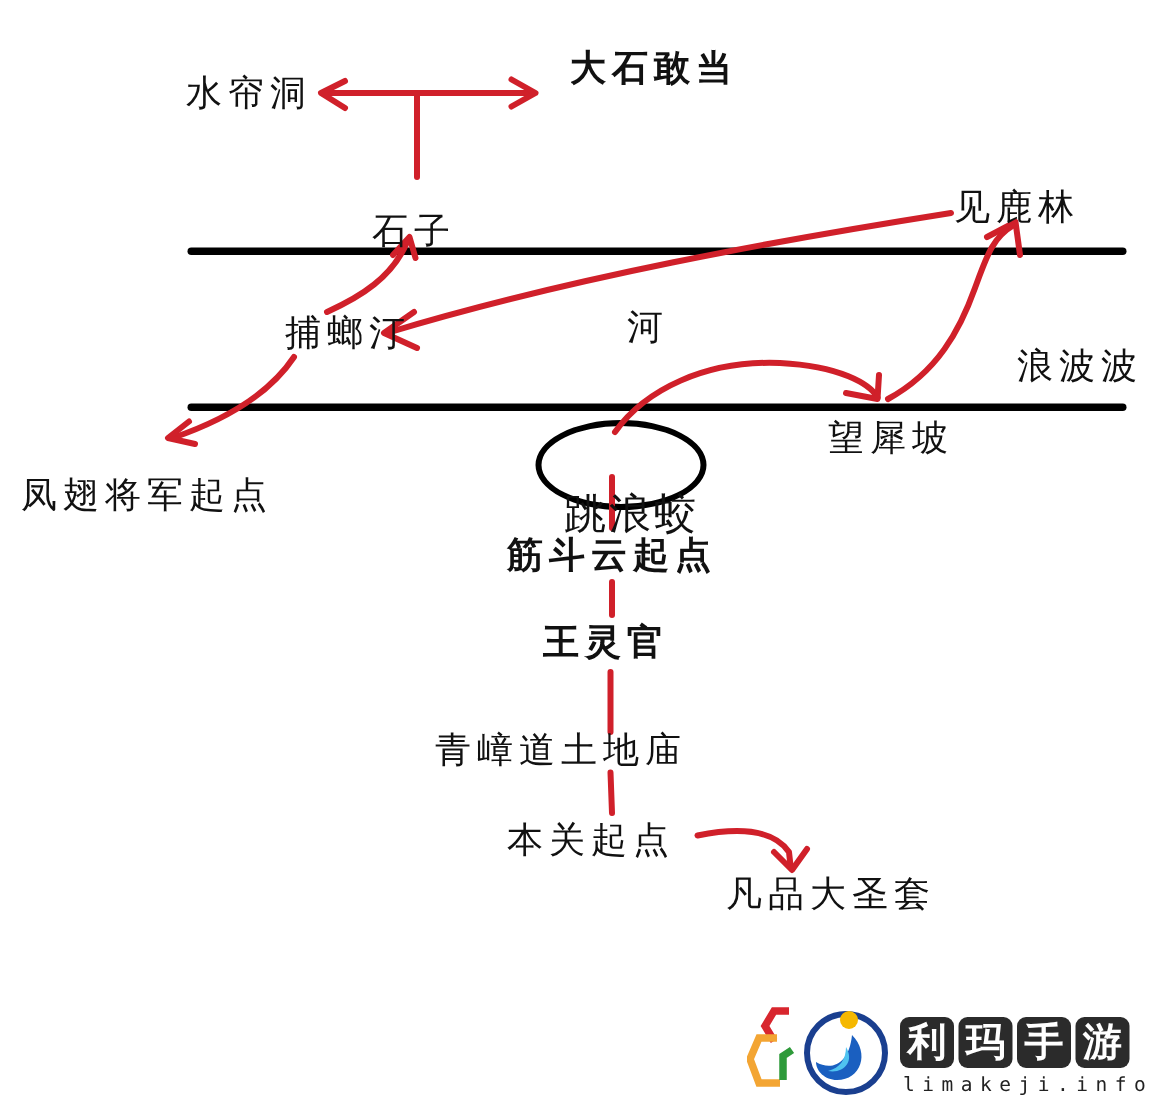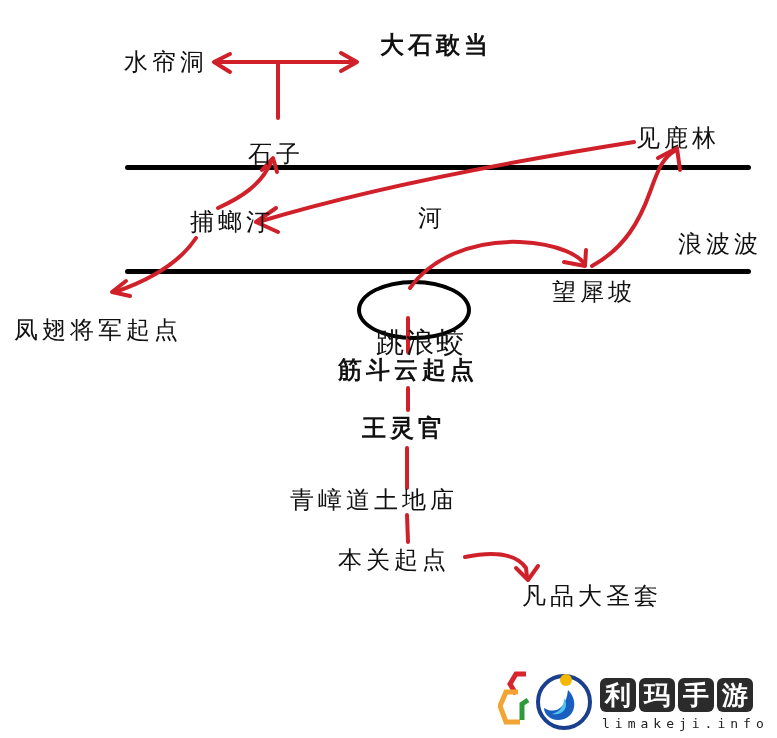--- a/index.html
+++ b/index.html
@@ -124,21 +124,21 @@
   <div class="label" style="left:162px; top:208px;margin-left:28px;">捕螂汀</div>
   <div class="label" style="left:418px; top:204px;">河</div>
   <div class="label" style="left:642px; top:230px;margin-left:36px;">浪波波</div>
   <div class="label" style="left:14px; top:300px;margin-top:16px;">凤翅将军起点</div>
   <div class="label" style="left:552px; top:278px;">望犀坡</div>
   <div class="label" style="left:376px; top:294px; font-size:28px; letter-spacing:2px;margin-top:35px;">跳浪蛟</div>
   <div class="label bold" style="left:338px; top:356px;">筋斗云起点</div>
   <div class="label bold" style="left:362px; top:414px;">王灵官</div>
   <div class="label" style="left:290px; top:486px;">青嶂道土地庙</div>
   <div class="label" style="left:338px; top:546px;">本关起点</div>
-  <div class="label" style="left:484px; top:582px;margin-left:38px;">凡品大圣套</div>
+  <div class="label" style="left:484px; top:582px;">凡品大圣套</div>
 
   <div class="logo">
     <svg width="100" height="66" viewBox="0 0 100 66" style="position:absolute; left:0; top:0;">
       <path d="M28 6 L18 6 L12 16 L18 26" fill="none" stroke="#d8262e" stroke-width="5"></path>
       <path d="M20 24 L8 24 L2 38 L8 54 L22 54" fill="none" stroke="#f3a533" stroke-width="5"></path>
       <path d="M30 32 L24 36 L24 52" fill="none" stroke="#2e9a3a" stroke-width="5"></path>
       <circle cx="66" cy="34" r="26" fill="none" stroke="#1a3f8f" stroke-width="4"></circle>
       <circle cx="68" cy="12" r="6" fill="#f5b800"></circle>
       <path d="M70 22 C 82 34, 76 52, 60 52 C 52 52, 46 46, 46 40 C 56 46, 68 42, 70 22 Z" fill="#1a5fc0"></path>
       <path d="M66 30 C 72 40, 64 48, 54 46 C 62 44, 66 38, 66 30 Z" fill="#4fc3f0"></path>

